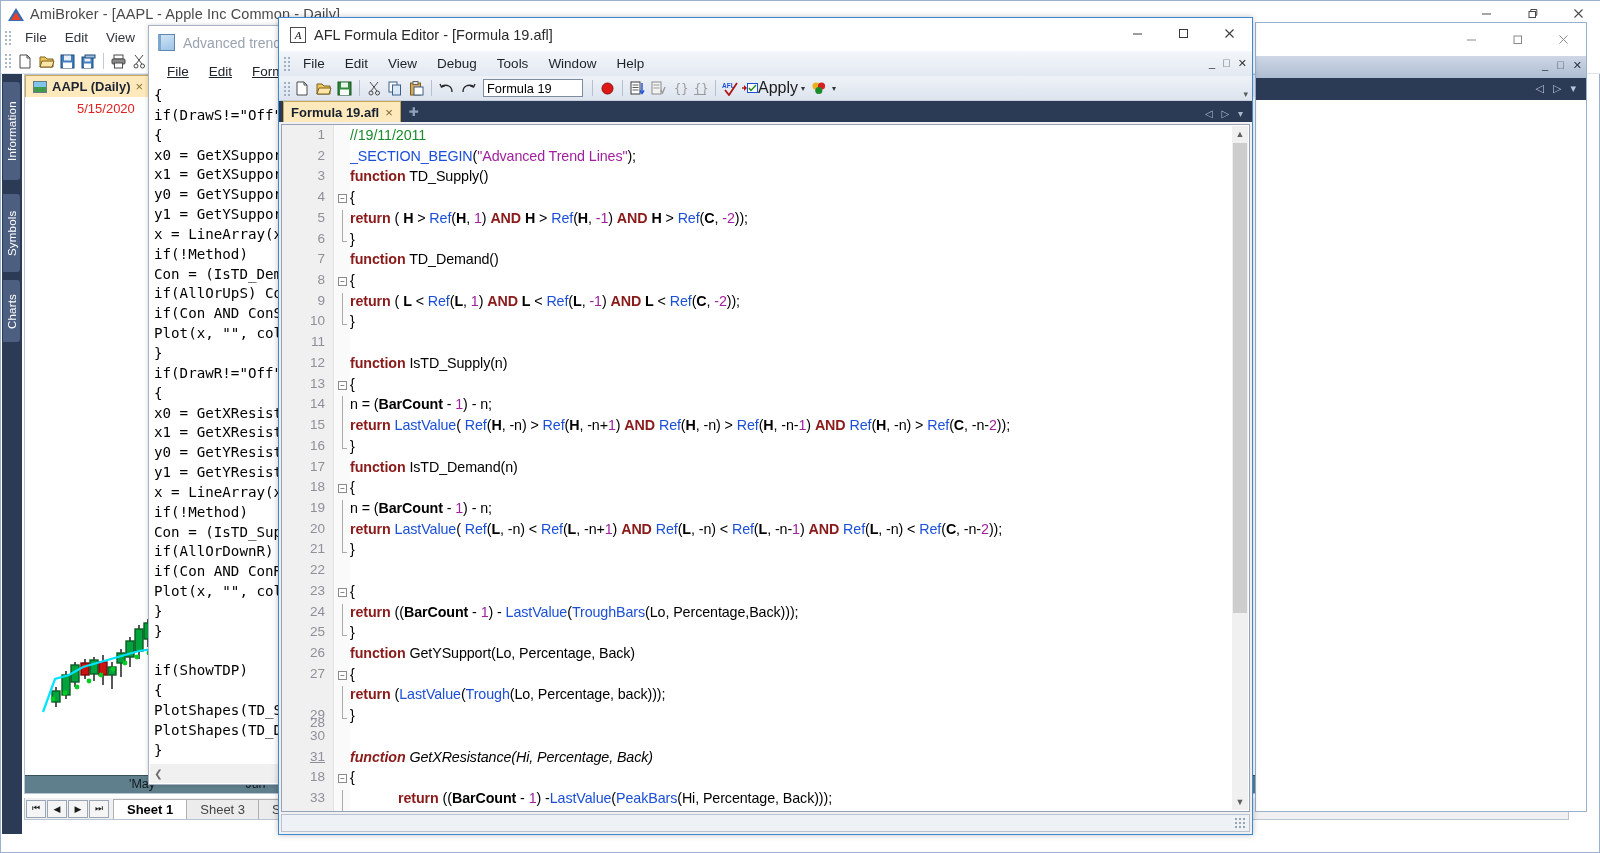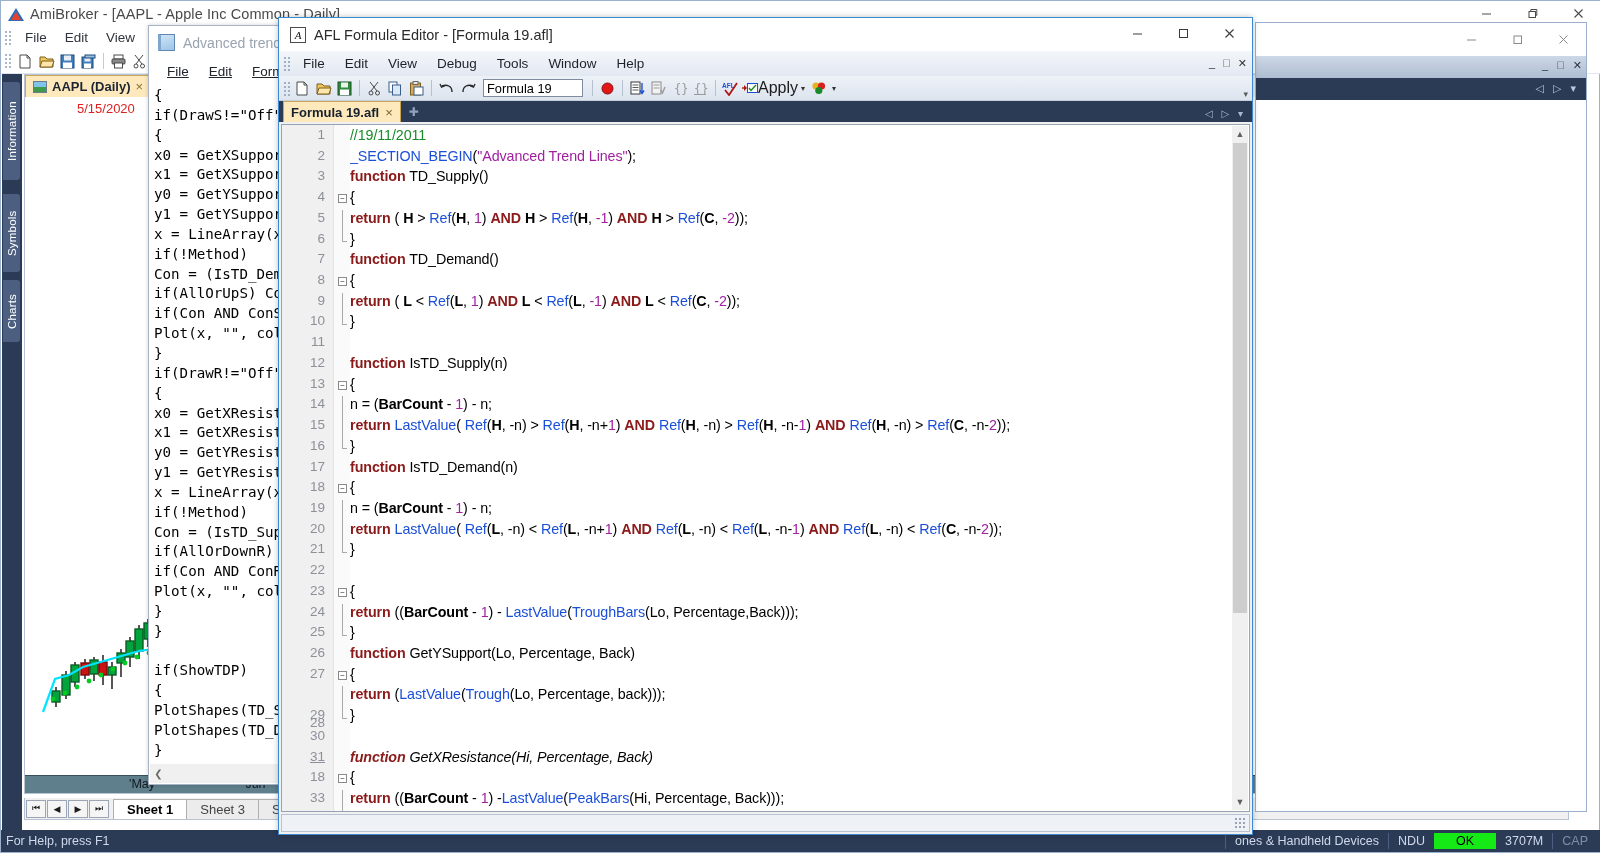--- a/index.html
+++ b/index.html
@@ -563,30 +563,20 @@
     <div class="sheet-bar">
       <div class="nav-btn">⏮</div>
       <div class="nav-btn">◀</div>
       <div class="nav-btn">▶</div>
       <div class="nav-btn">⏭</div>
       <div class="sheet-tab active" style="margin-left:4px;">Sheet 1</div>
       <div class="sheet-tab">Sheet 3</div>
       <div class="sheet-tab">Sheet 3</div>
     </div>
 
-    <div class="ab-statusbar">
-      <div class="sb-left">For Help, press F1</div>
-      <div class="sb-right">
-        <div class="sb-cell">ones &amp; Handheld Devices</div>
-        <div class="sb-cell">NDU</div>
-        <div class="sb-ok">OK</div>
-        <div class="sb-cell" style="border-left:none;">3707M</div>
-        <div class="sb-cell" style="color:#7f8ea8;">CAP</div>
-      </div>
-    </div>
   </div>
 
   <div class="doc2">
     <div class="doc2-title">
       <div class="win-btns" style="top:4px;">
         <div class="win-btn">
           <svg width="13" height="13">
               <line x1="2" y1="7" x2="11" y2="7" stroke="#8a8a8a"></line>
             </svg>
         </div>
@@ -951,21 +941,21 @@
           <div class="codeline" style="top: 457.84px;">{</div>
           <div class="codeline" style="top: 478.56px;"><span class="k">return</span> ((<span class="bi">BarCount</span> - <span class="num">1</span>) - <span class="fn">LastValue</span>(<span class="fn">TroughBars</span>(Lo, Percentage,Back)));</div>
           <div class="codeline" style="top: 499.28px;">}</div>
           <div class="codeline" style="top: 520px; text-align: center;"><span class="k">function</span> GetYSupport(Lo, Percentage, Back)</div>
           <div class="codeline" style="top: 540.72px;">{</div>
           <div class="codeline" style="top: 561.44px;"><span class="k">return</span> (<span class="fn">LastValue</span>(<span class="fn">Trough</span>(Lo, Percentage, back)));</div>
           <div class="codeline" style="top: 582.16px;">}</div>
           <div class="codeline" style="top: 602.88px;"></div>
           <div class="codeline" style="top: 623.6px; font-style: italic;"><span class="k">function</span> GetXResistance(Hi, Percentage, Back)</div>
           <div class="codeline" style="top: 644.32px;">{</div>
-          <div class="codeline" style="top: 665.04px;"><span class="k">return</span> ((<span class="bi">BarCount</span> - <span class="num">1</span>) -<span class="fn">LastValue</span>(<span class="fn">PeakBars</span>(Hi, Percentage, Back)));</div>
+          <div class="codeline" style="top: 665.04px; margin-left: 48px;"><span class="k">return</span> ((<span class="bi">BarCount</span> - <span class="num">1</span>) -<span class="fn">LastValue</span>(<span class="fn">PeakBars</span>(Hi, Percentage, Back)));</div>
           <div class="codeline" style="top: 685.76px;">}</div>
         </div>
       <div class="afl-vscroll">
         <div class="arr" style="top:0;">▲</div>
         <div class="thumb" style="top:17px;height:470px;"></div>
         <div class="arr" style="bottom:0;">▼</div>
       </div>
     </div>
 
     <div class="afl-status">

